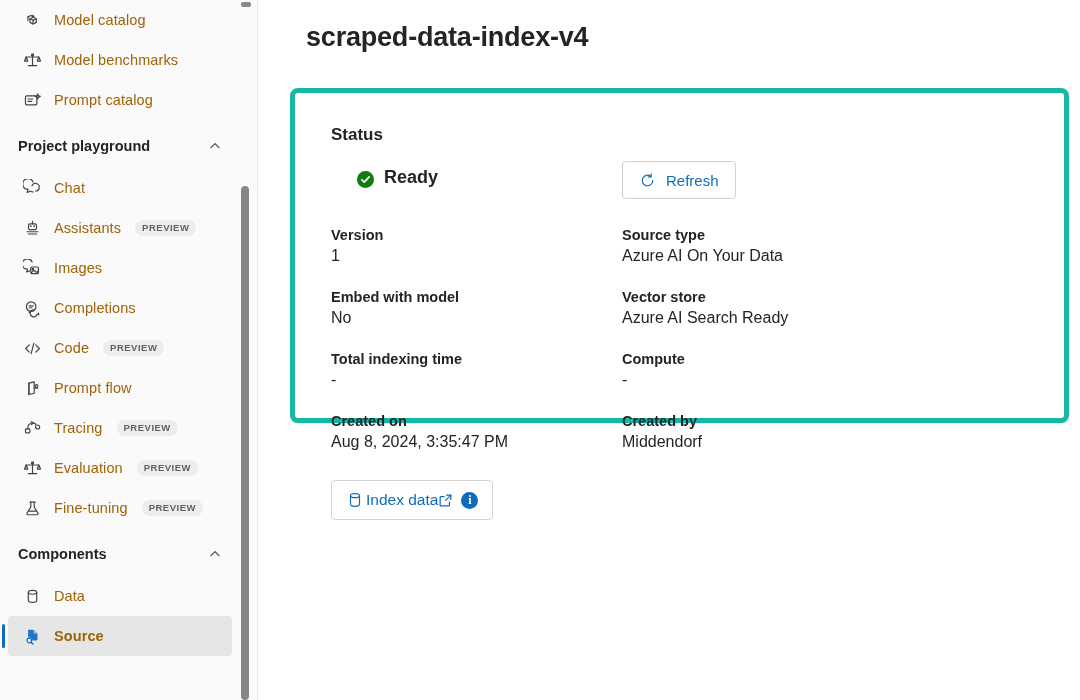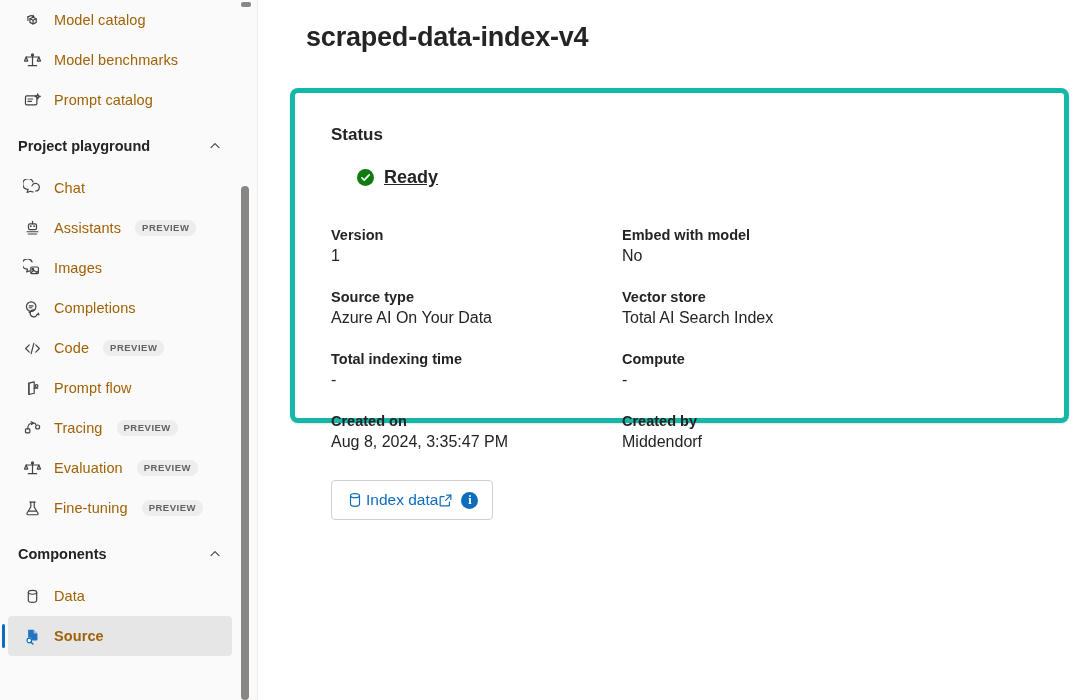--- a/index.html
+++ b/index.html
@@ -160,25 +160,24 @@
 
   .status-row {
     display: flex;
     align-items: flex-start;
     justify-content: flex-start;
     position: relative;
     height: 50px;
   }
   .status-pill {
     display: flex;
-    align-items: center;
+    align-items: flex-end;
     gap: 10px;
     margin-left: 26px;
     margin-top: 6px;
-    text-decoration: underline;
   }
   .status-dot {
     width: 17px; height: 17px;
     border-radius: 50%;
     background: #107c10;
     display: inline-flex;
     align-items: center;
     justify-content: center;
     color: #fff;
     flex: 0 0 17px;
@@ -465,38 +464,47 @@
         <div class="status-row">
           <div class="status-pill">
             <span class="status-dot">
               <svg width="11" height="11" viewBox="0 0 12 12" fill="none" aria-hidden="true">
                 <path d="M2 6.3 L4.6 8.8 L10 3.2" stroke="#ffffff" stroke-width="1.8" stroke-linecap="round" stroke-linejoin="round"></path>
               </svg>
             </span>
             <span class="status-text">Ready</span>
           </div>
 
+          <button class="refresh-btn">
+            <span class="ri">
+              <svg width="17" height="17" viewBox="0 0 20 20" fill="none" aria-hidden="true">
+                <path d="M16.2 10a6.2 6.2 0 1 1-2.1-4.68" stroke="#0f6cbd" stroke-width="1.4" stroke-linecap="round"></path>
+                <path d="M14.3 2.3 L14.3 5.8 L10.8 5.8" stroke="#0f6cbd" stroke-width="1.4" stroke-linecap="round" stroke-linejoin="round"></path>
+              </svg>
+            </span>
+            <span>Refresh</span>
+          </button>
         </div>
 
         <div class="grid" id="field-grid">
             <div>
               <div class="fld-label">Version</div>
               <div class="fld-value">1</div>
             </div>
             <div>
+              <div class="fld-label">Source type</div>
+              <div class="fld-value">Azure AI On Your Data</div>
+            </div>
+            <div>
               <div class="fld-label">Embed with model</div>
               <div class="fld-value">No</div>
             </div>
             <div>
-              <div class="fld-label">Source type</div>
-              <div class="fld-value">Azure AI On Your Data</div>
-            </div>
-            <div>
               <div class="fld-label">Vector store</div>
-              <div class="fld-value">Total AI Search Index</div>
+              <div class="fld-value">Azure AI Search Ready</div>
             </div>
             <div>
               <div class="fld-label">Total indexing time</div>
               <div class="fld-value">-</div>
             </div>
             <div>
               <div class="fld-label">Compute</div>
               <div class="fld-value">-</div>
             </div>
             <div>

